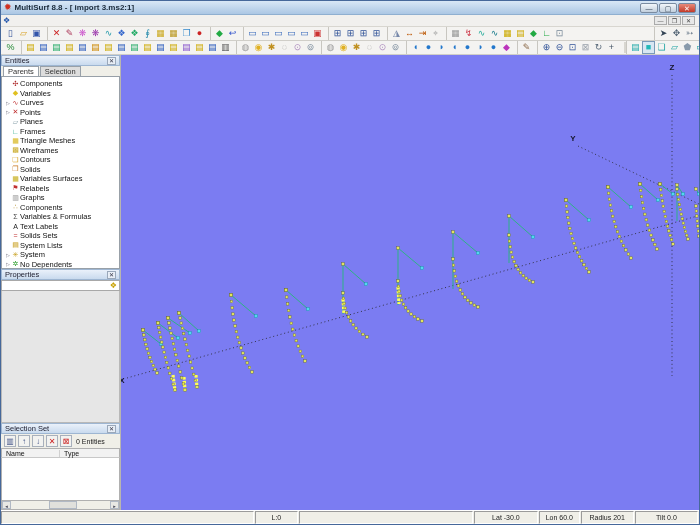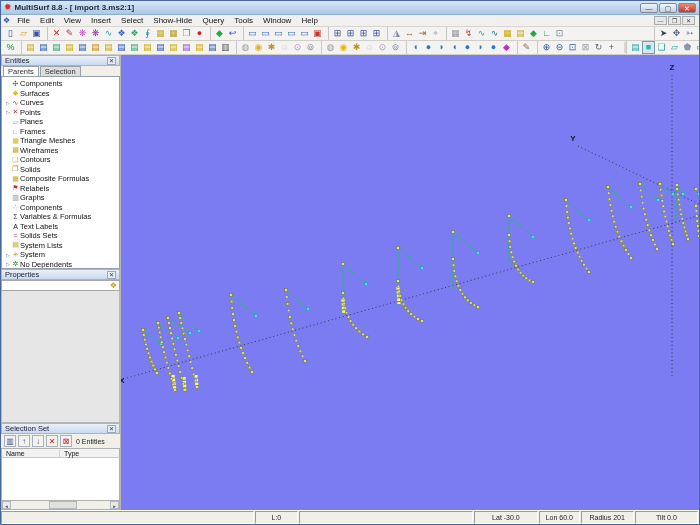--- a/index.html
+++ b/index.html
@@ -82,32 +82,20 @@
     <span class="title-text">MultiSurf 8.8 - [ import 3.ms2:1]</span>
     <span class="win-btns" id="win-btns">
         <span class="win-btn">—</span>
         <span class="win-btn">▢</span>
         <span class="win-btn close">✕</span>
       </span>
   </div>
 
   <div class="menubar">
     <span class="child-icon">❖</span>
-    <span id="menu-items" style="display:flex">
-        <span class="menu-item">File</span>
-        <span class="menu-item">Edit</span>
-        <span class="menu-item">View</span>
-        <span class="menu-item">Insert</span>
-        <span class="menu-item">Select</span>
-        <span class="menu-item">Show-Hide</span>
-        <span class="menu-item">Query</span>
-        <span class="menu-item">Tools</span>
-        <span class="menu-item">Window</span>
-        <span class="menu-item">Help</span>
-      </span>
     <span class="mdi-btns" id="mdi-btns">
         <span class="mdi-btn">—</span>
         <span class="mdi-btn">❐</span>
         <span class="mdi-btn">✕</span>
       </span>
   </div>
 
   <div class="tbrow" id="tbrow1">
       <span class="tb-group">
         <span class="tbi" style="color: rgb(51, 85, 153);">▯</span>
@@ -253,21 +241,21 @@
         </div>
         <div class="tree" id="entity-tree">
             <div class="tree-row">
               <span class="tw"></span>
               <span class="ti" style="color: rgb(176, 48, 48);">✣</span>
               <span>Components</span>
             </div>
             <div class="tree-row">
               <span class="tw"></span>
               <span class="ti" style="color: rgb(224, 192, 32);">◆</span>
-              <span>Surfaces</span>
+              <span>Variables</span>
             </div>
             <div class="tree-row">
               <span class="tw">▷</span>
               <span class="ti" style="color: rgb(192, 48, 48);">∿</span>
               <span>Curves</span>
             </div>
             <div class="tree-row">
               <span class="tw">▷</span>
               <span class="ti" style="color: rgb(192, 48, 48);">✕</span>
               <span>Points</span>
@@ -298,21 +286,21 @@
               <span>Contours</span>
             </div>
             <div class="tree-row">
               <span class="tw"></span>
               <span class="ti" style="color: rgb(200, 120, 32);">❐</span>
               <span>Solids</span>
             </div>
             <div class="tree-row">
               <span class="tw"></span>
               <span class="ti" style="color: rgb(200, 176, 32);">▦</span>
-              <span>Composite Formulas</span>
+              <span>Variables Surfaces</span>
             </div>
             <div class="tree-row">
               <span class="tw"></span>
               <span class="ti" style="color: rgb(192, 48, 48);">⚑</span>
               <span>Relabels</span>
             </div>
             <div class="tree-row">
               <span class="tw"></span>
               <span class="ti" style="color: rgb(136, 136, 136);">▥</span>
               <span>Graphs</span>

